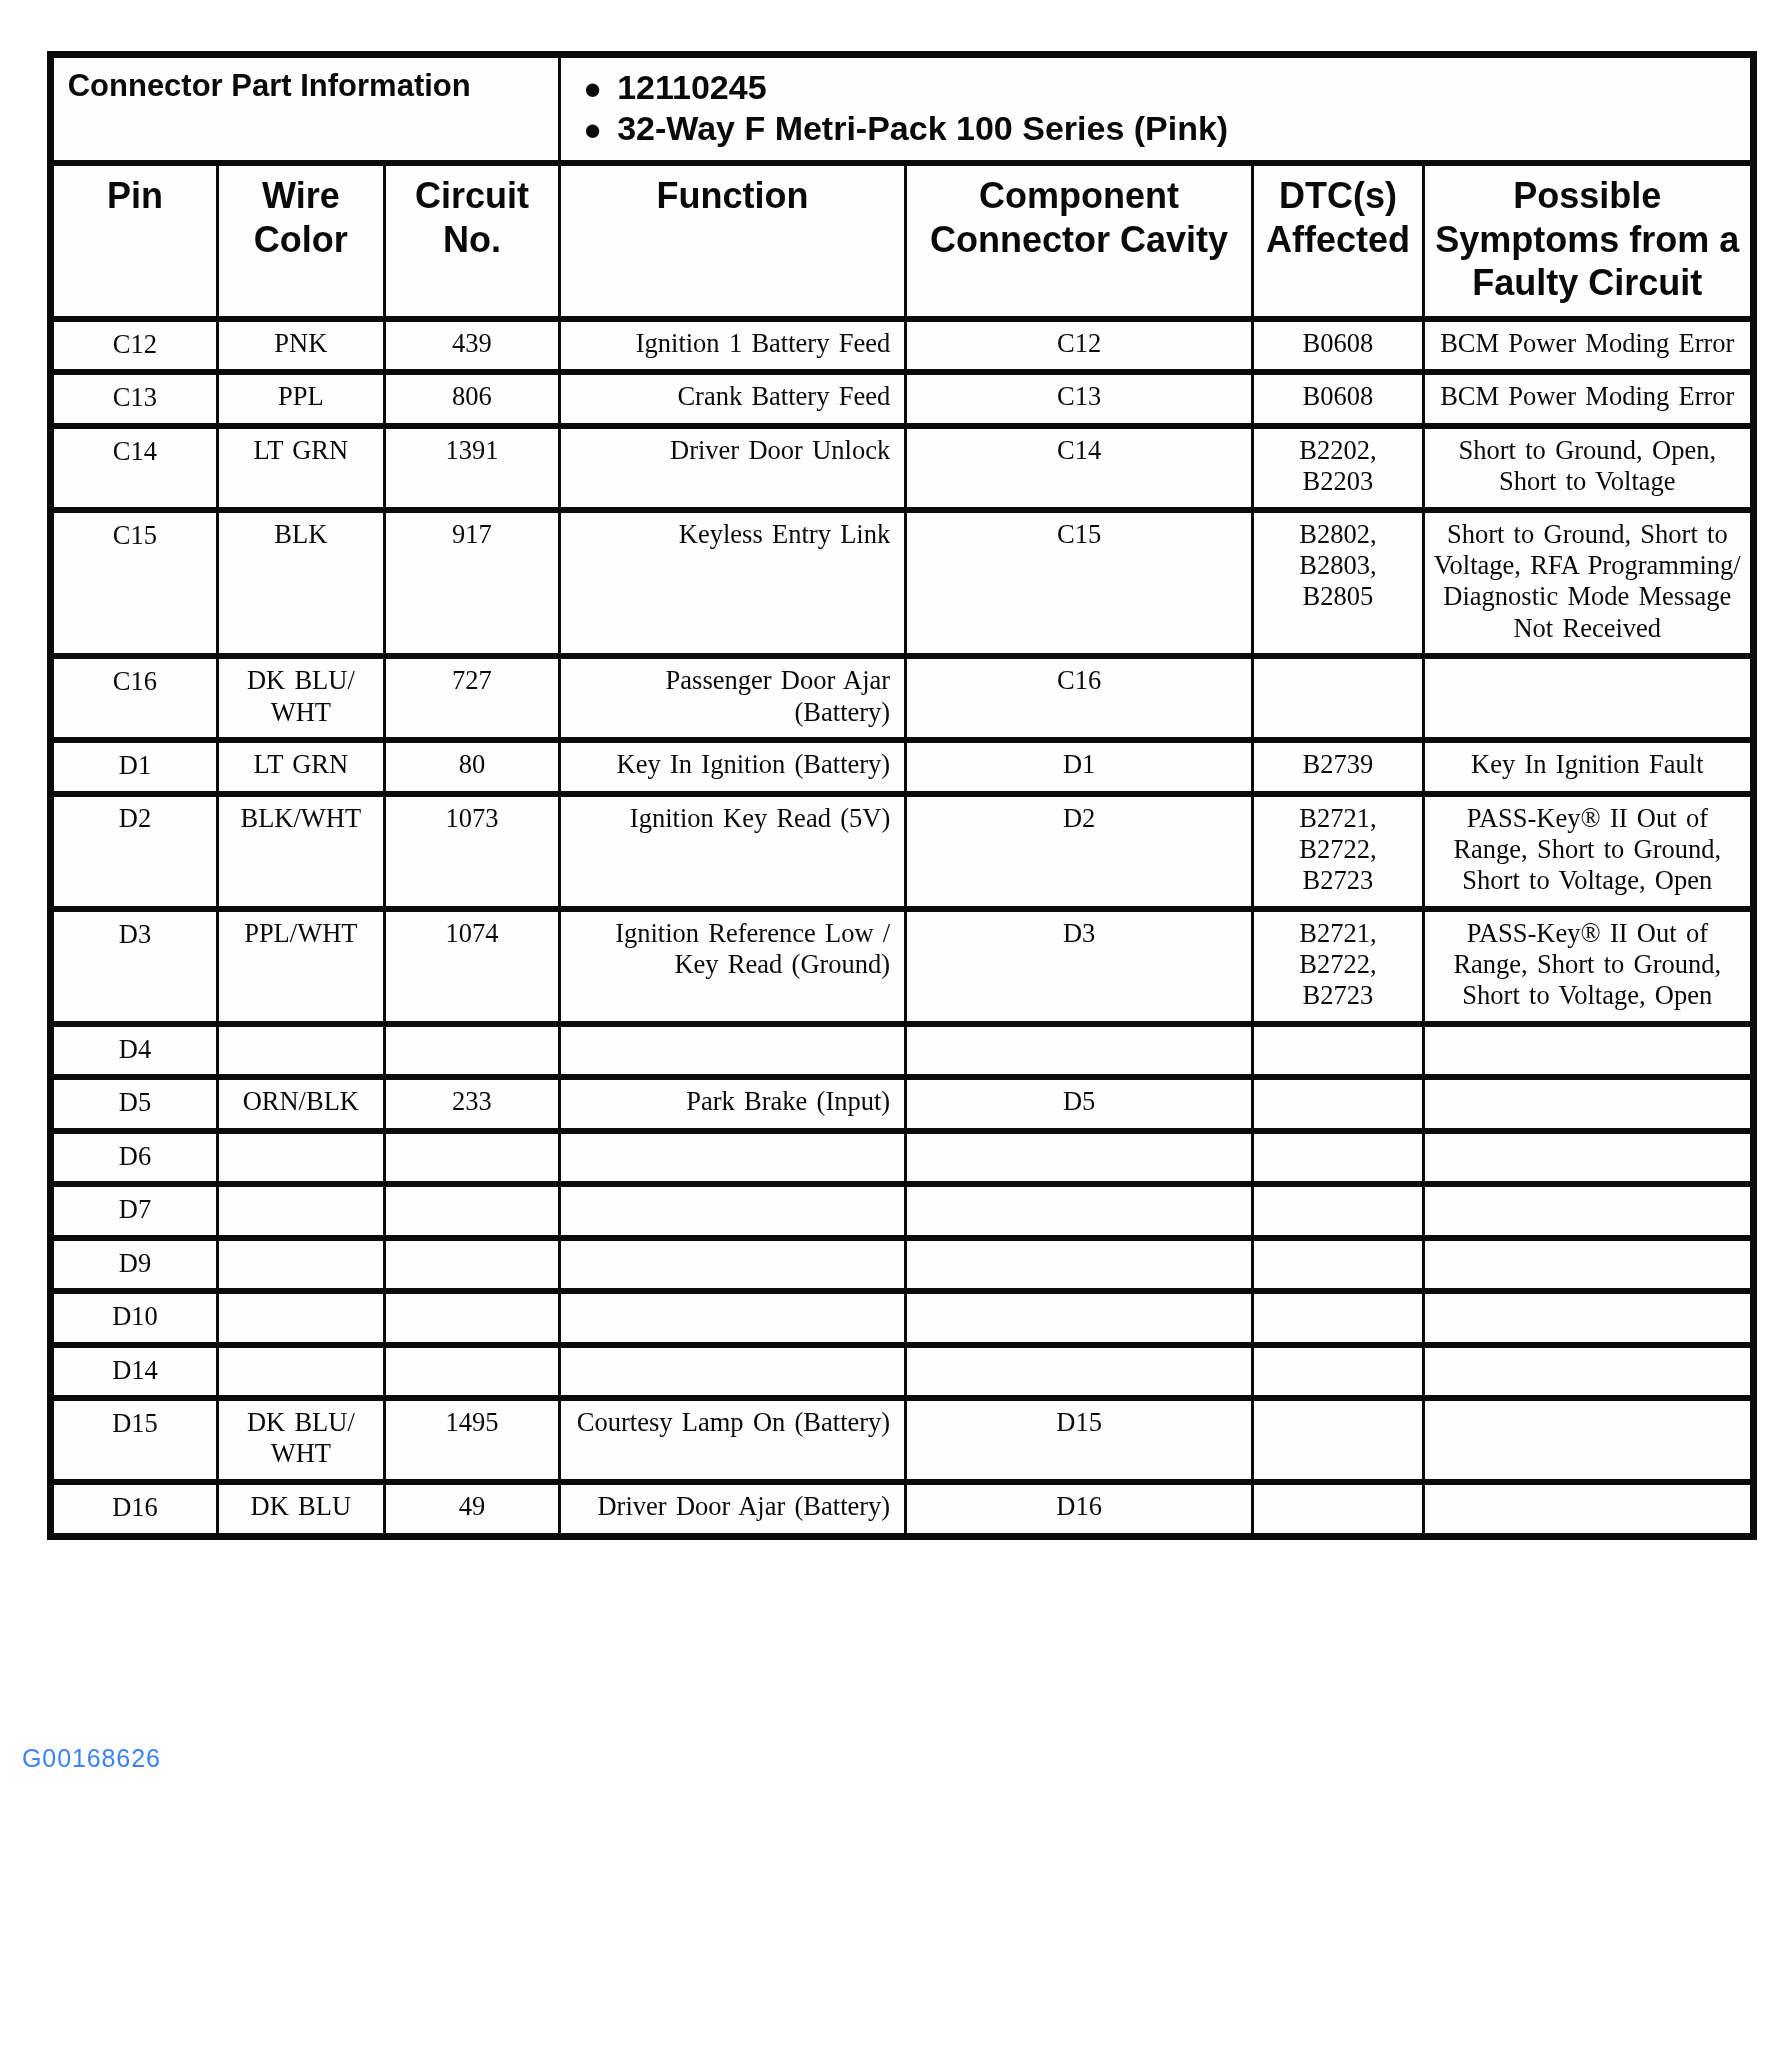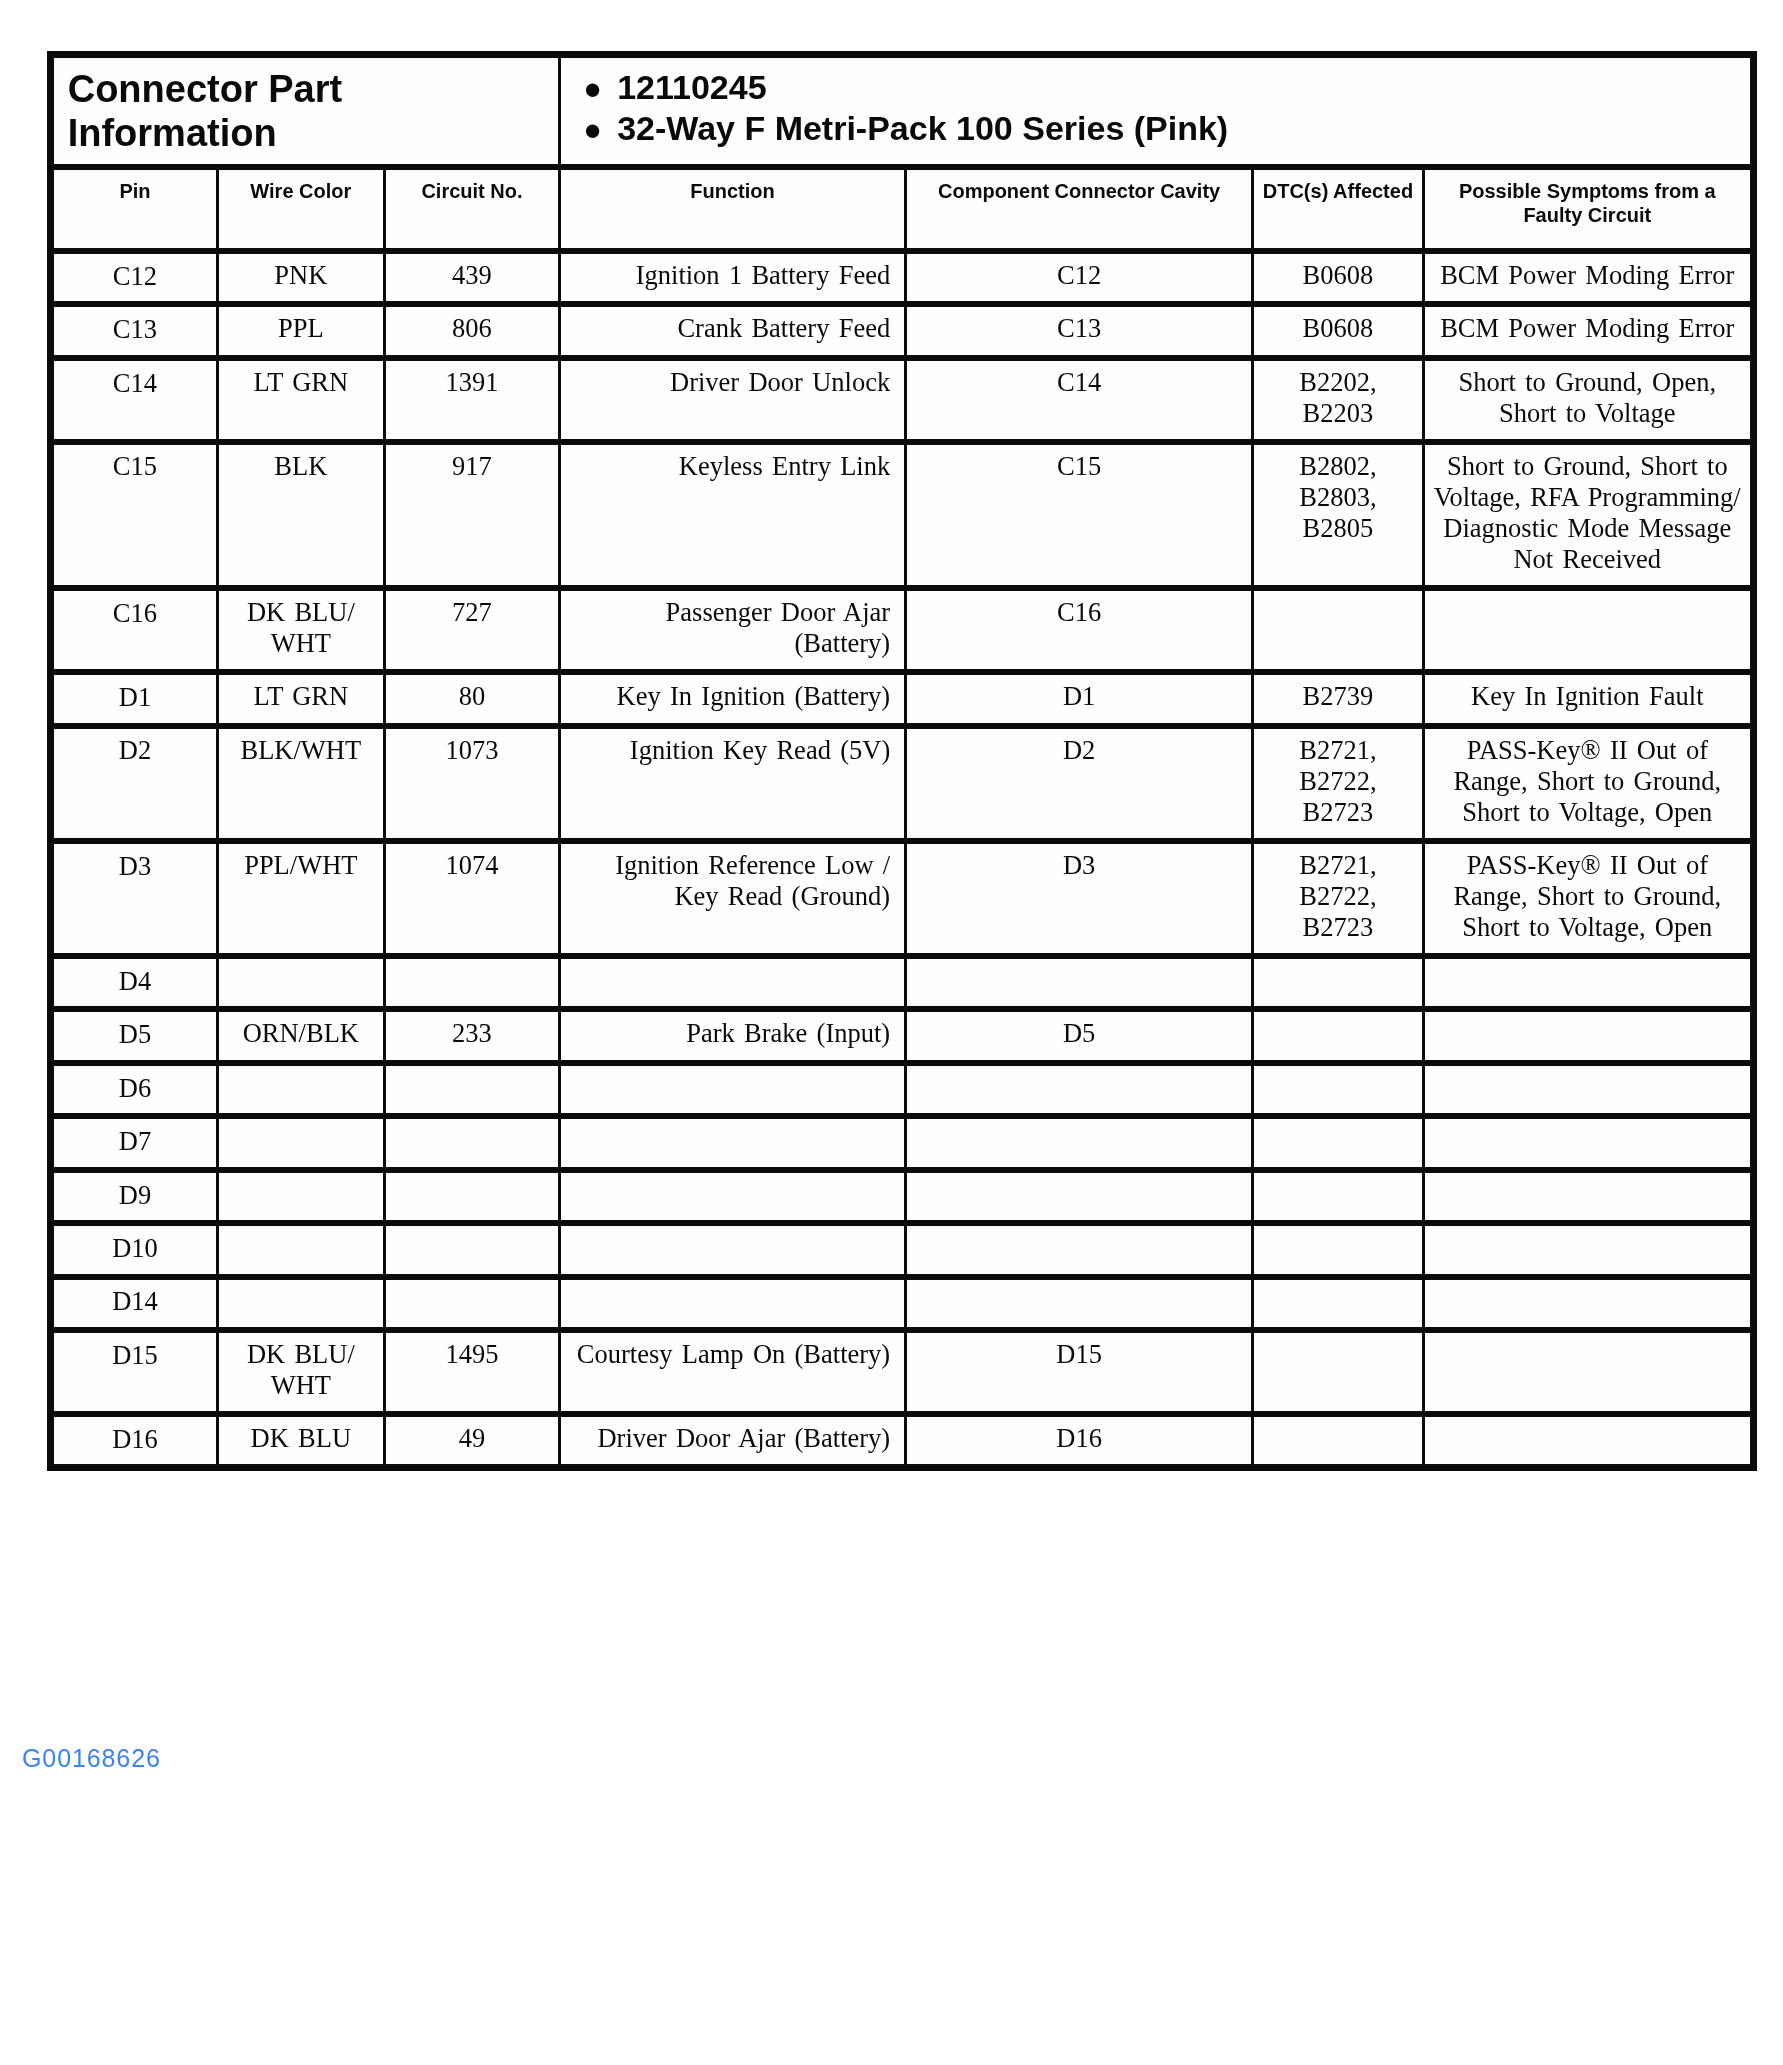--- a/index.html
+++ b/index.html
@@ -33,41 +33,41 @@
     border-top-width: 6px;
     border-bottom-width: 6px;
     vertical-align: top;
     background: #fefefe;
   }
 
   
   th.info-title {
     font-family: "Liberation Sans", sans-serif;
     font-weight: bold;
-    font-size: 38px;
+    font-size: 31px;
     text-align: left;
     padding: 10.3px 8.6px 8.6px 13.7px;
     line-height: 1.15;
   }
   th.info-bullets {
     font-family: "Liberation Sans", sans-serif;
     font-weight: bold;
     font-size: 34px;
     text-align: left;
     padding: 8.6px 8.6px 10.3px 22px;
     line-height: 1.22;
   }
   .bullet-line { white-space: nowrap; }
   .bullet-glyph { display: inline-block; width: 34px; font-size: 31px; }
 
   
   th.col-head {
     font-family: "Liberation Sans", sans-serif;
     font-weight: bold;
-    font-size: 20px;
+    font-size: 36px;
     line-height: 1.2;
     text-align: center;
     padding: 8.6px 6.8px 12px 6.8px;
   }
   th.col-head.tall { padding-bottom: 45px; }
 
   
   td {
     font-size: 26.5px;
     line-height: 1.18;

